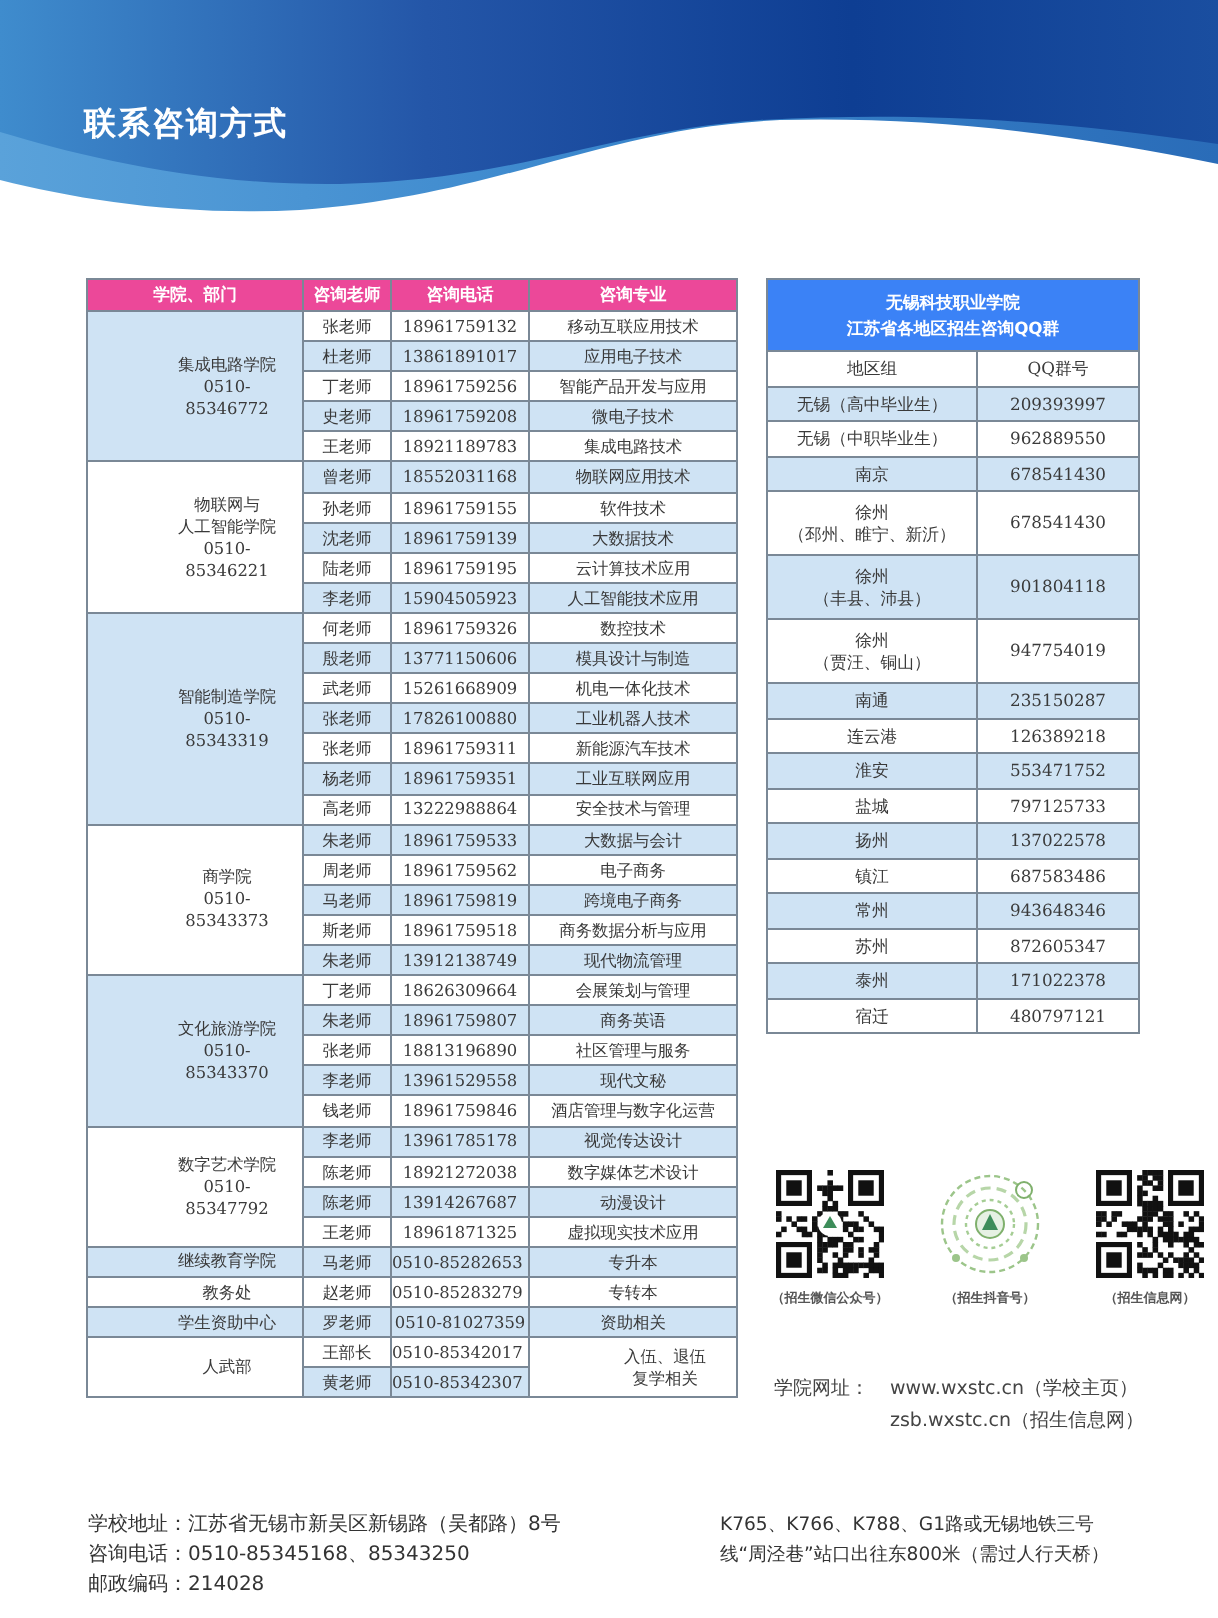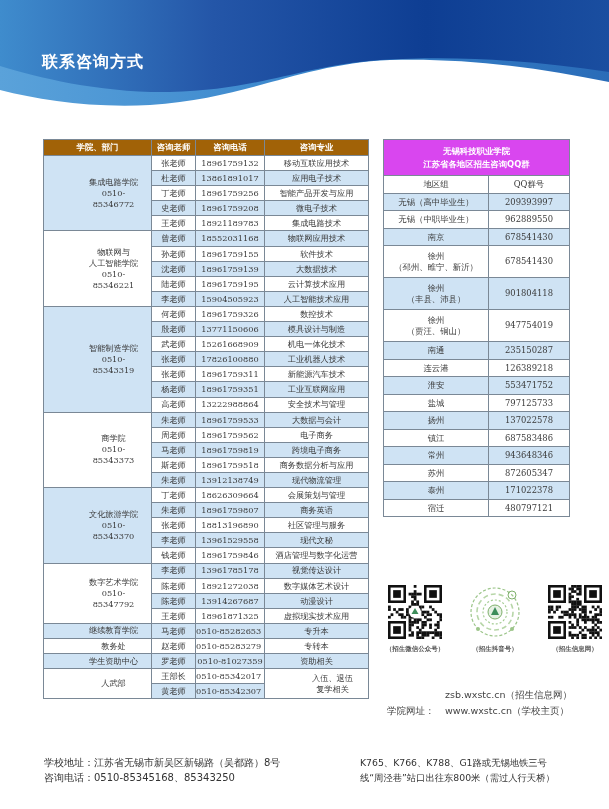--- a/index.html
+++ b/index.html
@@ -12,31 +12,31 @@
     position: absolute; left: 42px; top: 52px;
     font-family: "DejaVu Sans", "Liberation Sans", sans-serif;
     font-size: 16px; font-weight: bold; color: #ffffff; letter-spacing: 1px;
   }
 
   table { border-collapse: collapse; table-layout: fixed; }
   td, th { border: 1px solid #7a8896; text-align: center; vertical-align: middle; }
 
   .contact-table { position: absolute; left: 43px; top: 139px; width: 325px; font-size: 8.2px; }
   .contact-table th {
-    background: #a16207; color: #ffffff; font-weight: bold; height: 16px;
+    background: #ec4899; color: #ffffff; font-weight: bold; height: 16px;
     font-family: "DejaVu Sans", "Liberation Sans", sans-serif; font-size: 8.4px;
   }
   .contact-table td { height: 15.1px; line-height: 1; padding: 0; color: #3a3a3a; white-space: nowrap; overflow: hidden; }
   .contact-table td.dept { line-height: 1.35; white-space: normal; padding-left: 32px; }
   .blue { background: #cfe3f4; }
   .white { background: #ffffff; }
 
   .qq-table { position: absolute; left: 383px; top: 139px; width: 186px; font-size: 8.4px; }
   .qq-table th {
-    background: #d946ef; color: #ffffff; font-weight: bold; height: 36px; line-height: 1.45;
+    background: #3b82f6; color: #ffffff; font-weight: bold; height: 36px; line-height: 1.45;
     font-family: "DejaVu Sans", "Liberation Sans", sans-serif; font-size: 8.4px;
   }
   .qq-table td { height: 17.5px; color: #3a3a3a; line-height: 1.2; padding: 0 2px; }
   .qq-table td.tall { height: 32px; }
 
   .qr-row { position: absolute; left: 385px; top: 585px; width: 220px; display: flex; justify-content: space-between; }
   .qr { width: 60px; display: flex; flex-direction: column; align-items: center; font-weight: bold; }
   .qr-box { width: 54px; height: 54px; position: relative; }
   .qr-label { font-size: 6.5px; color: #555; margin-top: 6px; font-family: "DejaVu Sans", "Liberation Sans", sans-serif; white-space: nowrap; }
 
@@ -719,29 +719,30 @@
           <rect x="0" y="36" width="18" height="18" fill="#111"></rect>
           <rect x="2.5714285714285716" y="38.57142857142858" width="12.857142857142858" height="12.857142857142858" fill="#fff"></rect>
           <rect x="5.142857142857143" y="41.142857142857146" width="7.714285714285715" height="7.714285714285715" fill="#111"></rect>
         </svg></div>
     <div class="qr-label">（招生信息网）</div>
   </div>
 </div>
 
 <div class="website">
   <div class="row">
+    <span class="lbl">学院网址：</span>
+    <span>www.wxstc.cn（学校主页）</span>
+  </div>
+  <div class="row">
     <span class="lbl"></span>
     <span>zsb.wxstc.cn（招生信息网）</span>
   </div>
-  <div class="row">
-    <span class="lbl">学院网址：</span>
-    <span>www.wxstc.cn（学校主页）</span>
-  </div>
 </div>
 
 <div class="footer-left">
   <div>学校地址：江苏省无锡市新吴区新锡路（吴都路）8号</div>
   <div>咨询电话：0510-85345168、85343250</div>
+  <div>邮政编码：214028</div>
 </div>
 <div class="footer-right">
   <div>K765、K766、K788、G1路或无锡地铁三号</div>
   <div>线“周泾巷”站口出往东800米（需过人行天桥）</div>
 </div>
 
 </body></html>

